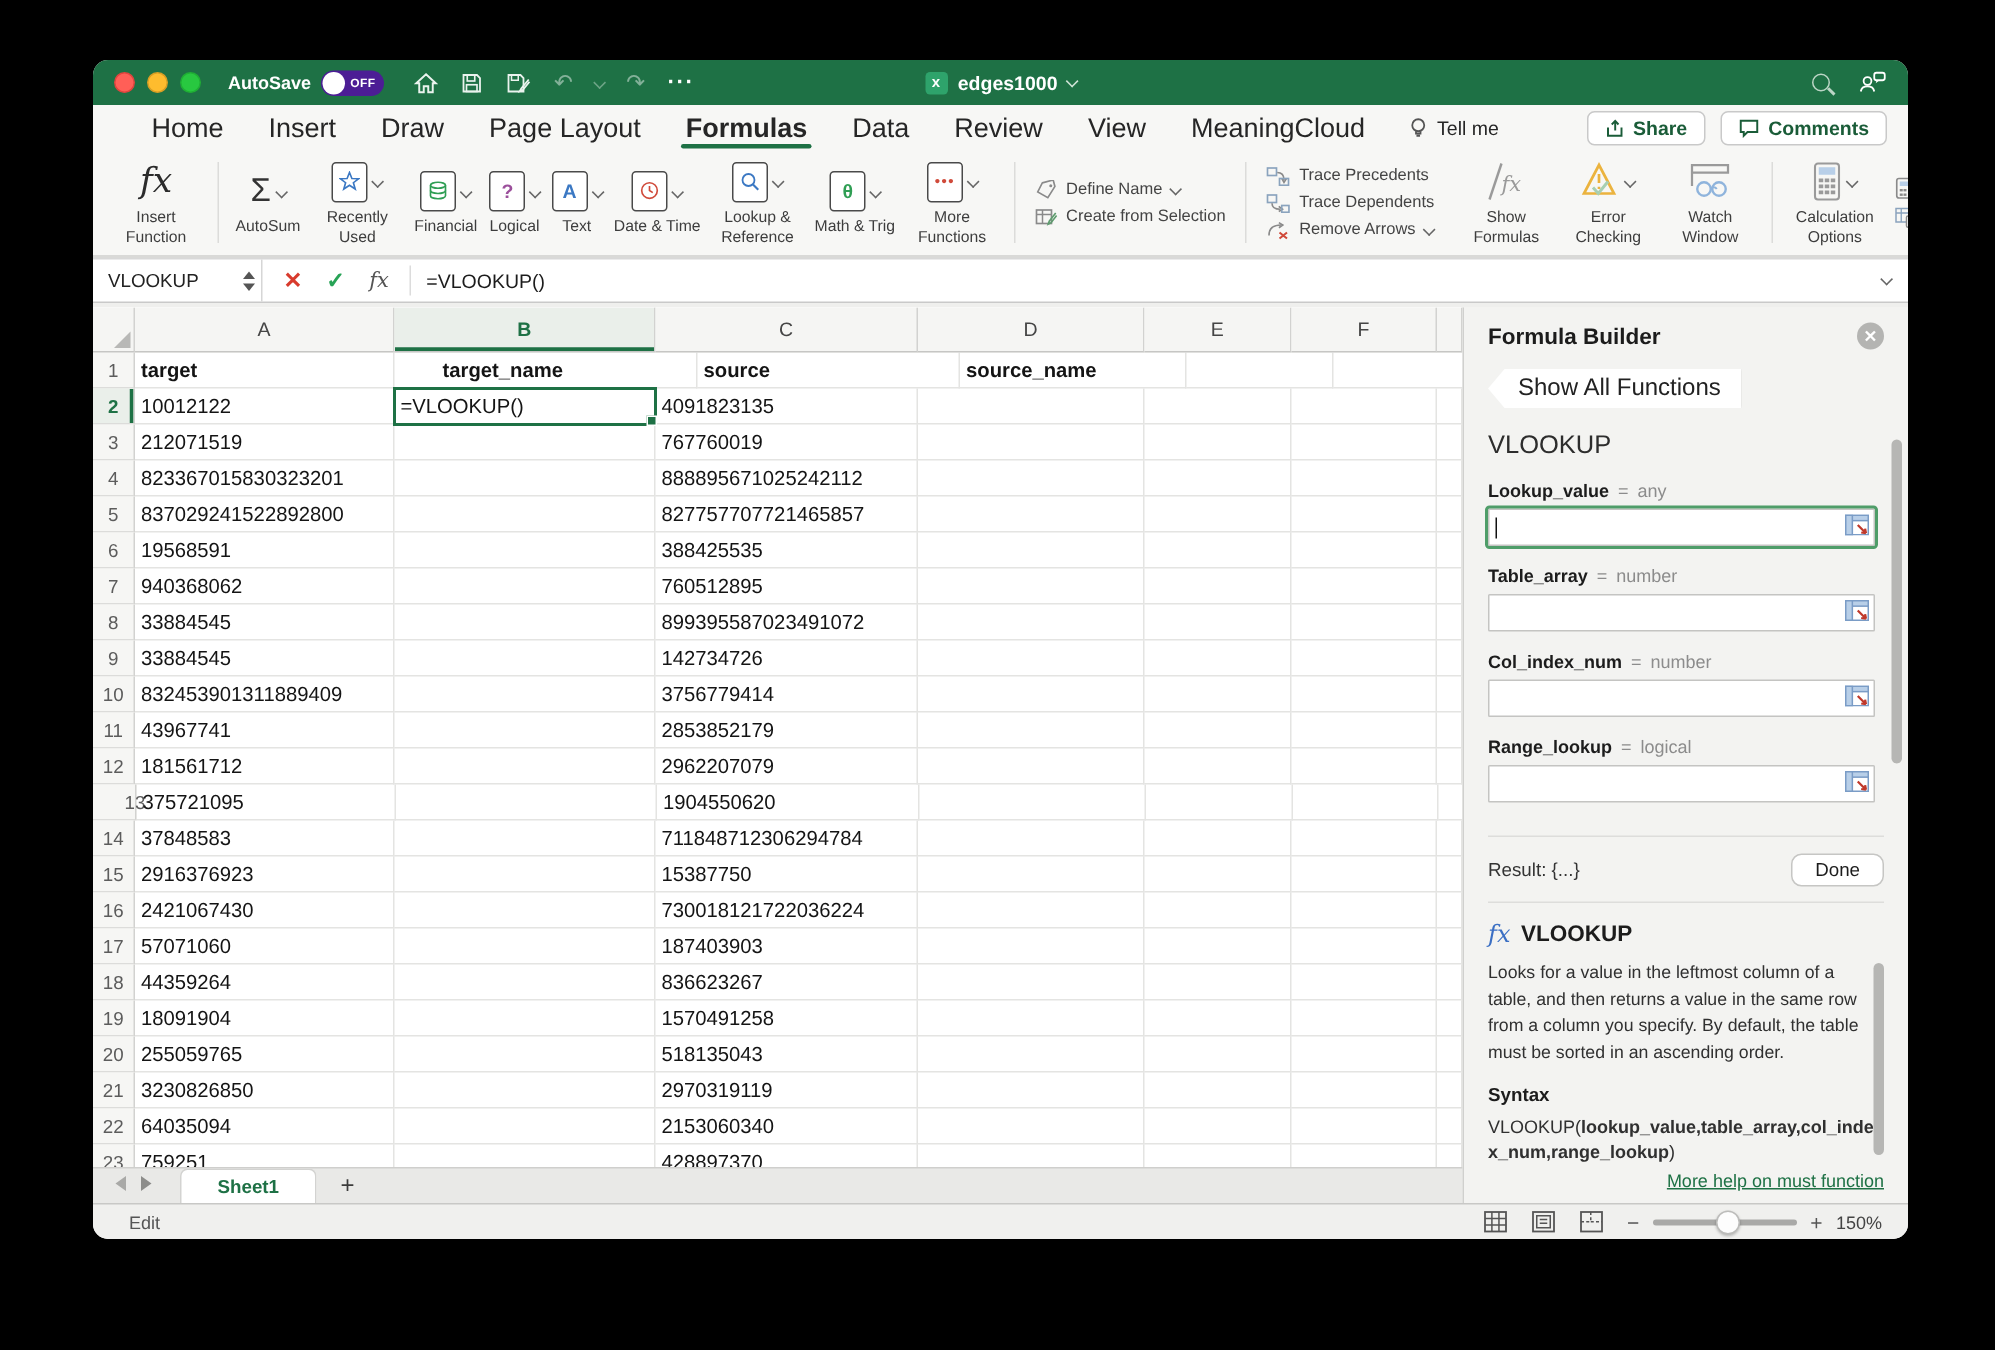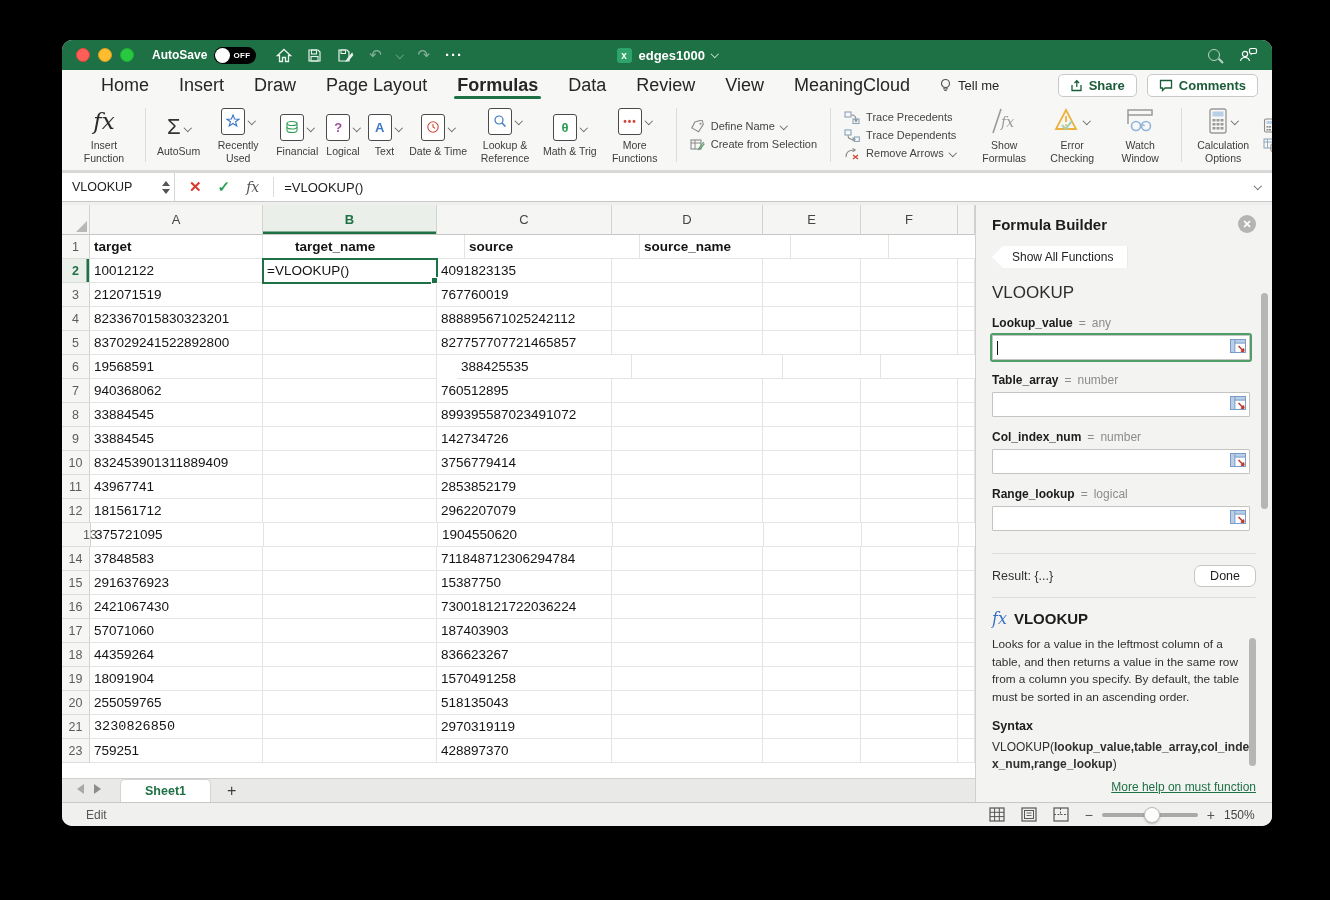--- a/index.html
+++ b/index.html
@@ -8,21 +8,21 @@
     overflow:hidden;background:#f7f7f5;display:flex;flex-direction:column;}
 
   
   .titlebar{height:30px;background:#1e7145;display:flex;align-items:center;padding:0 14px;position:relative;flex:0 0 auto;}
   .lights{display:flex;gap:8px;align-items:center;}
   .light{width:12px;height:12px;border-radius:50%;}
   .light.red{background:#ff5f57;border:0.5px solid #e0443e;}
   .light.yellow{background:#febc2e;border:0.5px solid #d89e24;}
   .light.green{background:#28c840;border:0.5px solid #1faf34;}
   .autosave{display:flex;align-items:center;gap:7px;margin-left:18px;color:#fff;font-size:12px;font-weight:bold;}
-  .toggle{width:42px;height:17px;background:#000000;border-radius:9px;position:relative;display:flex;align-items:center;}
+  .toggle{width:42px;height:17px;background:#4c1d95;border-radius:9px;position:relative;display:flex;align-items:center;}
   .knob{width:15px;height:15px;border-radius:50%;background:#fff;position:absolute;left:1px;top:1px;}
   .toggle .state{position:absolute;right:6px;color:#fff;font-size:8px;font-weight:bold;letter-spacing:.3px;}
   .tb-icons{display:flex;align-items:center;gap:15px;margin-left:20px;}
   .tb-ic{display:flex;align-items:center;justify-content:center;}
   .tb-ic svg{display:block;}
   .dim{opacity:.45;}
   .dots{color:#fff;font-size:15px;font-weight:bold;letter-spacing:1px;line-height:10px;}
   .doc-title{position:absolute;left:0;right:0;top:0;bottom:0;display:flex;align-items:center;justify-content:center;gap:7px;pointer-events:none;}
   .xl-ic{width:15px;height:15px;border-radius:3px;background:#2ea36b;color:#fff;font-weight:bold;font-size:10px;
     display:flex;align-items:center;justify-content:center;}
@@ -103,21 +103,21 @@
   .addsheet{font-size:16px;color:#3c3c3c;margin-left:16px;margin-bottom:2px;}
 
   
   .panel{width:297px;background:#f3f3f1;border-left:1px solid #d0d0ce;box-sizing:border-box;position:relative;
     display:flex;flex-direction:column;padding:10px 16px 8px 16px;}
   .p-head{display:flex;align-items:center;justify-content:space-between;}
   .p-title{font-size:15px;font-weight:bold;color:#1c1c1c;}
   .p-close{width:18px;height:18px;border-radius:50%;background:#b4b4b2;color:#fff;font-size:11px;display:flex;
     align-items:center;justify-content:center;font-weight:bold;}
   .showall{margin-top:13px;align-self:flex-start;background:#fff;filter:drop-shadow(0 0 1px #a8a8a6);
-    clip-path:polygon(11px 0,100% 0,100% 100%,11px 100%,0 50%);padding:4px 14px 4px 20px;font-size:12px;color:#222;}
+    clip-path:polygon(11px 0,100% 0,100% 100%,11px 100%,0 50%);padding:4px 14px 4px 20px;font-size:16px;color:#222;}
   .p-fn{font-size:17px;color:#2d2d2d;margin-top:15px;}
   .fieldlbl{margin-top:13px;font-size:12px;color:#8c8c8c;display:flex;align-items:center;gap:6px;}
   .fieldlbl b{color:#1c1c1c;font-size:12px;}
   .finput{margin-top:5px;height:23px;background:#fff;border:1px solid #c4c4c2;border-radius:1px;position:relative;
     display:flex;align-items:center;}
   .finput.focused{outline:2.5px solid #4f9d69;outline-offset:0;}
   .finput .caret{width:1px;height:14px;background:#111;margin-left:4px;}
   .picker{position:absolute;right:3px;top:3px;}
   .p-scroll{position:absolute;right:4px;top:88px;width:7px;height:216px;background:#b6b6b4;border-radius:4px;}
   .p-fields-wrap{position:relative;padding-right:14px;margin-right:-8px;}
@@ -550,21 +550,21 @@
             <div class="cell" style="width: 175px; height: 24px;">827757707721465857</div>
             <div class="cell" style="width: 151px; height: 24px;"></div>
             <div class="cell" style="width: 98px; height: 24px;"></div>
             <div class="cell" style="width: 97px; height: 24px;"></div>
             <div class="cell" style="width: 17px; height: 24px;"></div>
           </div>
           <div class="grow">
             <div class="gut" style="width: 28px; height: 24px;">6</div>
             <div class="cell" style="width: 173px; height: 24px;">19568591</div>
             <div class="cell" style="width: 174px; height: 24px;"></div>
-            <div class="cell" style="width: 175px; height: 24px; margin-left: 20px;">388425535</div>
+            <div class="cell" style="width: 175px; height: 24px;">388425535</div>
             <div class="cell" style="width: 151px; height: 24px;"></div>
             <div class="cell" style="width: 98px; height: 24px;"></div>
             <div class="cell" style="width: 97px; height: 24px;"></div>
             <div class="cell" style="width: 17px; height: 24px;"></div>
           </div>
           <div class="grow">
             <div class="gut" style="width: 28px; height: 24px;">7</div>
             <div class="cell" style="width: 173px; height: 24px;">940368062</div>
             <div class="cell" style="width: 174px; height: 24px;"></div>
             <div class="cell" style="width: 175px; height: 24px;">760512895</div>
@@ -698,23 +698,33 @@
             <div class="cell" style="width: 173px; height: 24px;">255059765</div>
             <div class="cell" style="width: 174px; height: 24px;"></div>
             <div class="cell" style="width: 175px; height: 24px;">518135043</div>
             <div class="cell" style="width: 151px; height: 24px;"></div>
             <div class="cell" style="width: 98px; height: 24px;"></div>
             <div class="cell" style="width: 97px; height: 24px;"></div>
             <div class="cell" style="width: 17px; height: 24px;"></div>
           </div>
           <div class="grow">
             <div class="gut" style="width: 28px; height: 24px;">21</div>
-            <div class="cell" style="width: 173px; height: 24px; font-family: Liberation Mono, monospace;">3230826850</div>
+            <div class="cell" style="width: 173px; height: 24px;">3230826850</div>
             <div class="cell" style="width: 174px; height: 24px;"></div>
             <div class="cell" style="width: 175px; height: 24px;">2970319119</div>
+            <div class="cell" style="width: 151px; height: 24px;"></div>
+            <div class="cell" style="width: 98px; height: 24px;"></div>
+            <div class="cell" style="width: 97px; height: 24px;"></div>
+            <div class="cell" style="width: 17px; height: 24px;"></div>
+          </div>
+          <div class="grow">
+            <div class="gut" style="width: 28px; height: 24px;">22</div>
+            <div class="cell" style="width: 173px; height: 24px;">64035094</div>
+            <div class="cell" style="width: 174px; height: 24px;"></div>
+            <div class="cell" style="width: 175px; height: 24px;">2153060340</div>
             <div class="cell" style="width: 151px; height: 24px;"></div>
             <div class="cell" style="width: 98px; height: 24px;"></div>
             <div class="cell" style="width: 97px; height: 24px;"></div>
             <div class="cell" style="width: 17px; height: 24px;"></div>
           </div>
           <div class="grow">
             <div class="gut" style="width: 28px; height: 24px;">23</div>
             <div class="cell" style="width: 173px; height: 24px;">759251</div>
             <div class="cell" style="width: 174px; height: 24px;"></div>
             <div class="cell" style="width: 175px; height: 24px;">428897370</div>

